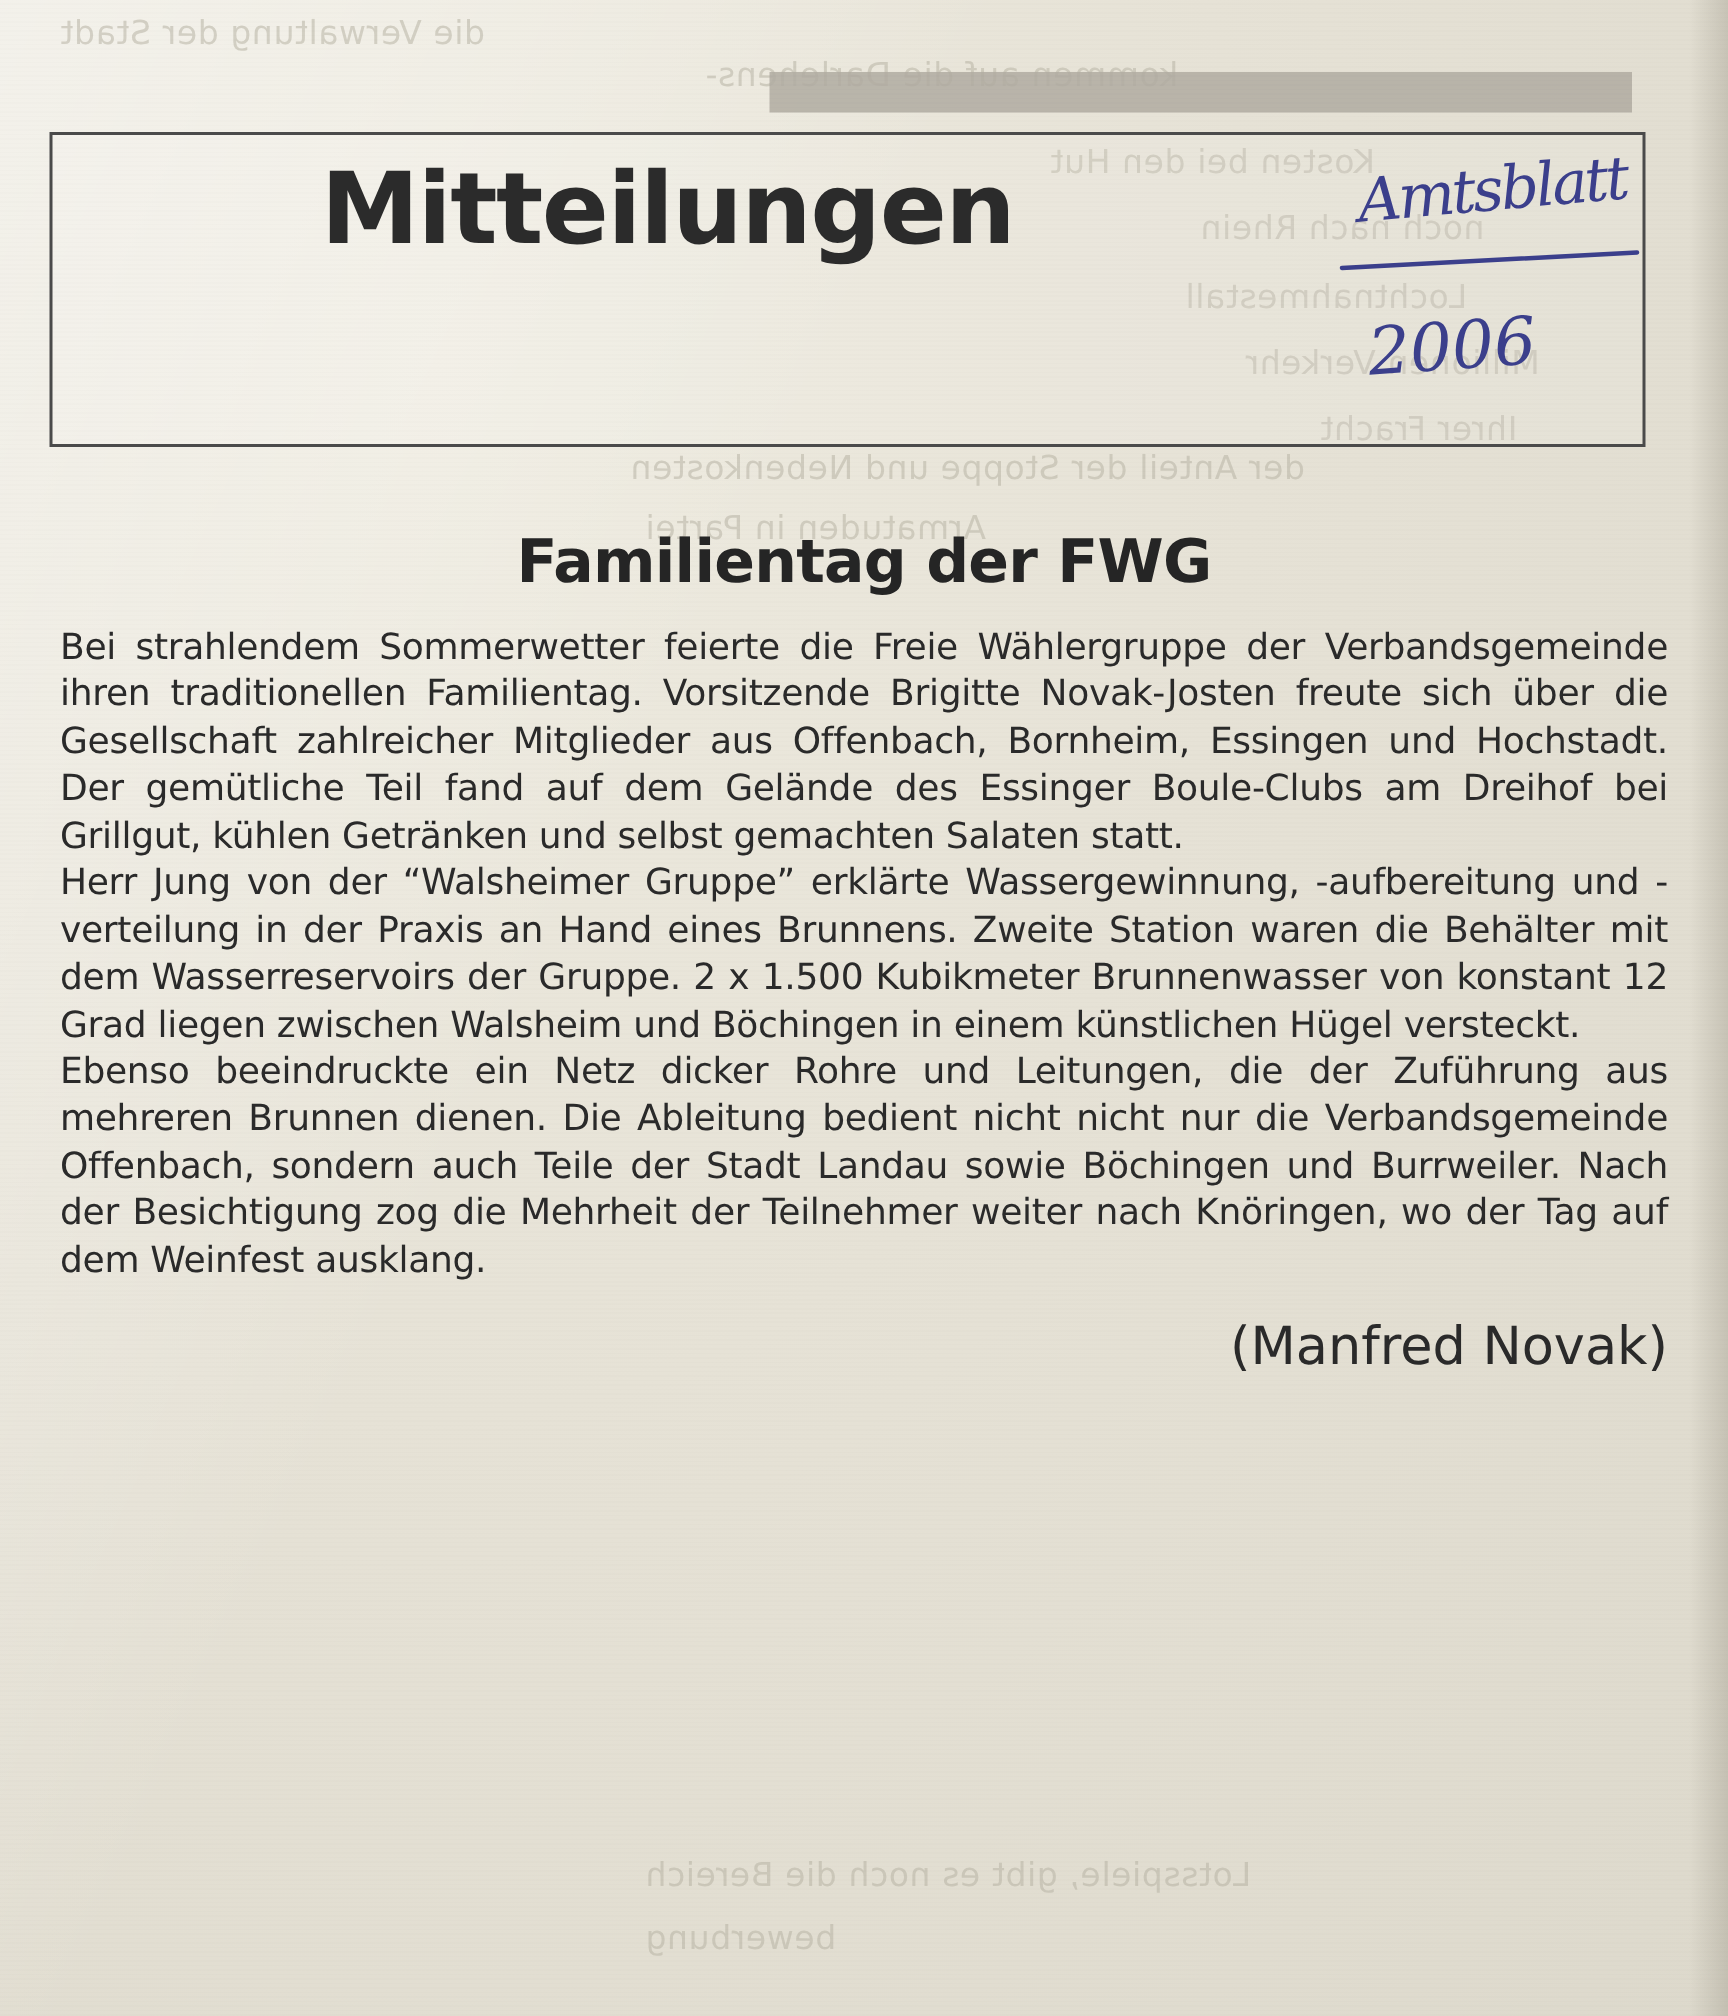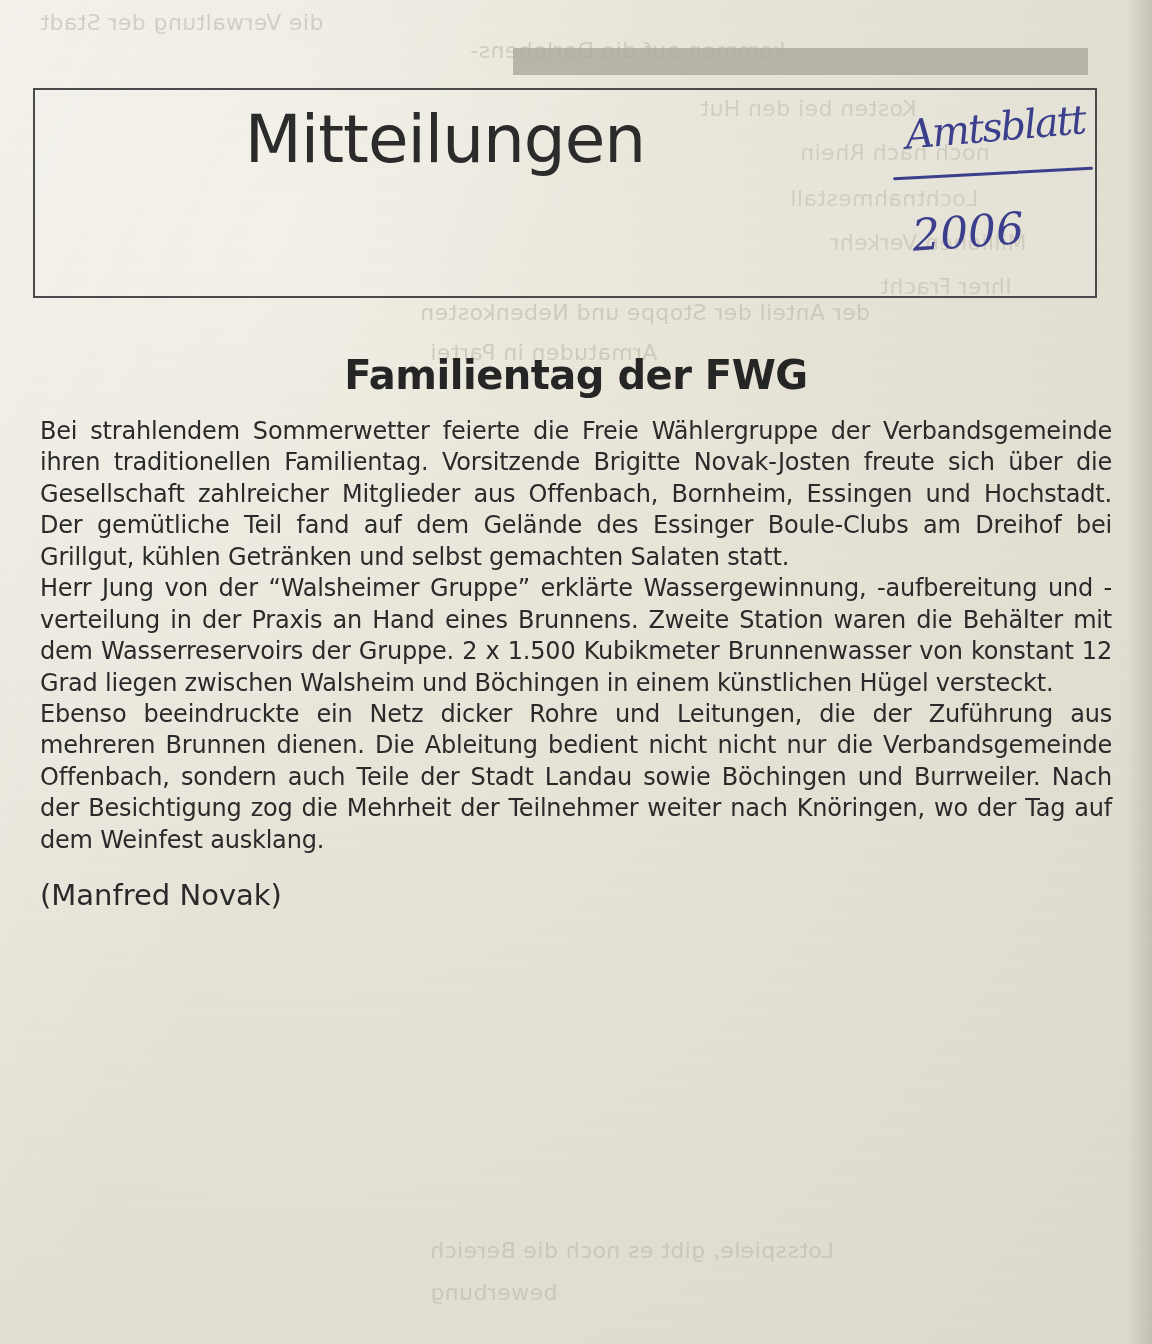--- a/index.html
+++ b/index.html
@@ -58,21 +58,21 @@
     border: 2px solid #4a4a4a;
     background: rgba(255,255,255,0.10);
   }
   .masthead-title {
     position: absolute;
     left: 0;
     top: 8px;
     width: 820px;
     text-align: center;
     font-family: "DejaVu Sans", sans-serif;
-    font-weight: normal;
+    font-weight: bold;
     font-size: 66px;
     line-height: 1.28;
     color: #2b2b2b;
     letter-spacing: -1px;
   }
 
   
   .handwriting {
     position: absolute;
     font-family: "DejaVu Serif", serif;
@@ -125,23 +125,23 @@
     font-size: 24px;
     line-height: 1.31;
     color: #2a2a2a;
     text-align: justify;
     text-justify: inter-word;
     letter-spacing: -0.2px;
     hyphens: manual;
   }
   .article-byline {
     margin-top: 22px;
-    font-size: 29px;
+    font-size: 35px;
     color: #2a2a2a;
-    text-align: left;
+    text-align: right;
   }
 
   
   .grain {
     position: absolute;
     inset: 0;
     pointer-events: none;
     background:
       repeating-linear-gradient(0deg, rgba(0,0,0,0.012) 0px, rgba(0,0,0,0.012) 1px, rgba(255,255,255,0) 1px, rgba(255,255,255,0) 3px);
     mix-blend-mode: multiply;

